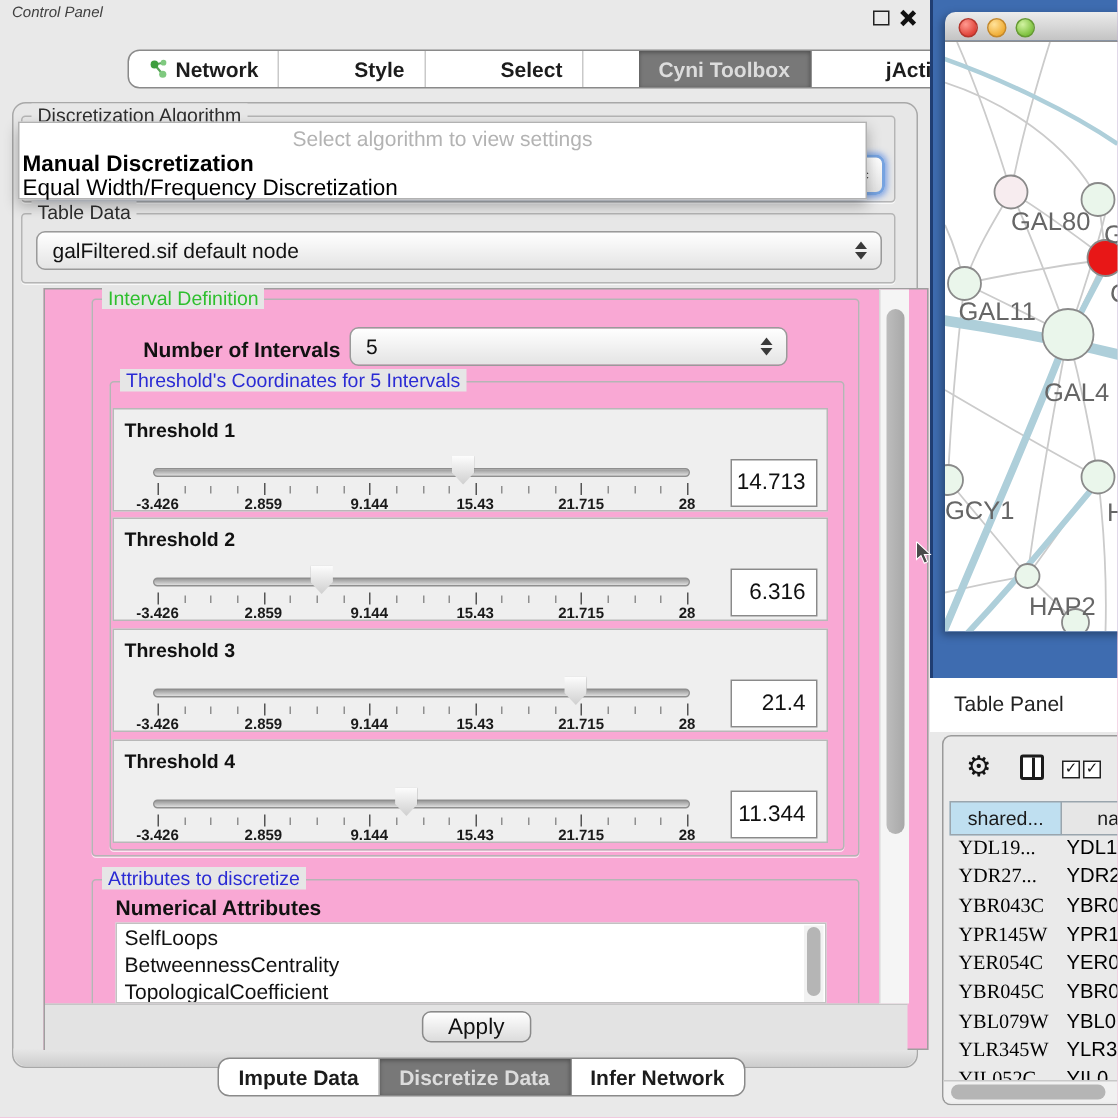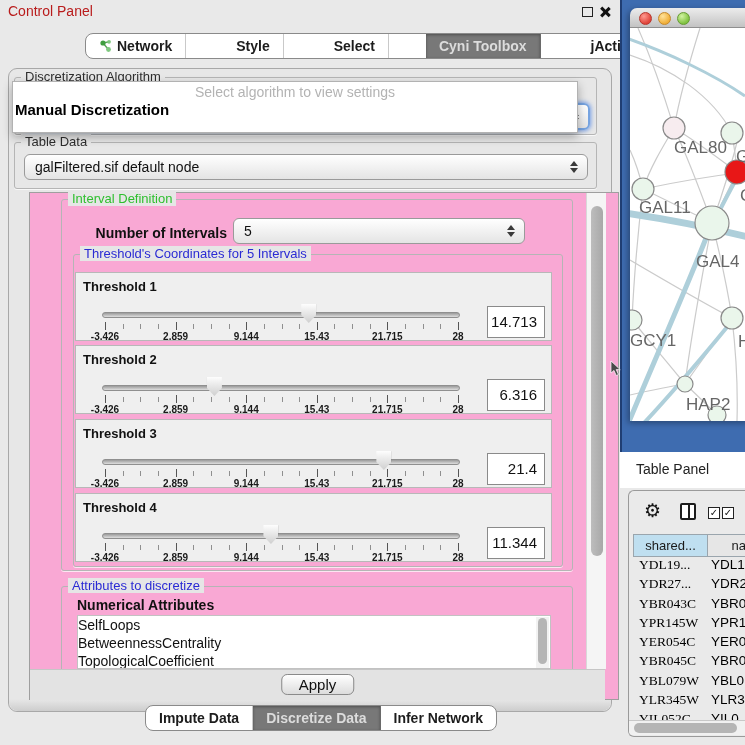--- a/index.html
+++ b/index.html
@@ -2,21 +2,21 @@
 <html style="--frame-blue: #3e6cb0; --tab-selected: #787878; --group-green: #2ebf2e; --group-blue: #2b2bd4; --header-blue: #bfdff0;"><head>
 <meta charset="utf-8">
 <style>
   * { margin:0; padding:0; box-sizing:border-box; }
   html,body { width:745px; height:745px; overflow:hidden; }
   body { font-family:"Liberation Sans", sans-serif; background:#e9e9e9; position:relative; }
   .abs { position:absolute; }
 
   
   #titlebar { left:0; top:0; width:618px; height:20px; }
-  #panel-title { left:8px; top:3px; font-size:14px; color:#b91c1c; }
+  #panel-title { left:8px; top:3px; font-size:10px; color:#404040;font-style:italic; }
   #float-icon { left:582px; top:7px; width:11px; height:10px; border:1.5px solid #222; background:transparent; }
   #close-icon { left:599px; top:6px; width:12px; height:12px; cursor:default; }
   #close-icon i { position:absolute; left:5px; top:0; width:2.5px; height:12px; background:#111; }
   #close-icon i:first-child { transform:rotate(45deg); }
   #close-icon i:last-child { transform:rotate(-45deg); }
 
   .segmented { display:flex; align-items:stretch; background:#fff; border:1px solid #8a8a8a; border-radius:8px; overflow:hidden; height:26px; }
   .segment { display:flex; align-items:center; gap:5px; padding:0 13px; font-size:14px; font-weight:700; color:#1c1c1c; border-right:1px solid #c9c9c9; }
   .segment:last-child { border-right:none; }
   .segment.selected { background:var(--tab-selected); color:#dcdcdc; border-right:1px solid #6a6a6a; box-shadow:inset 0 1px 3px rgba(0,0,0,.35); }
@@ -63,21 +63,21 @@
   .thr-thumb { position:absolute; top:31px; width:15px; height:19px; background:linear-gradient(#fdfdfd,#cfcfcf); clip-path:polygon(0 0,100% 0,100% 58%,50% 100%,0 58%); filter:drop-shadow(0 0 1px #777); }
   .tick { position:absolute; width:1px; background:#8f8f8f; }
   .tick.major { height:8px; top:49px; background:#555; }
   .tick.minor { height:5px; top:51px; }
   .tick-label { position:absolute; top:58px; transform:translateX(-50%); font-size:10px; font-weight:700; color:#1a1a1a; white-space:nowrap; }
   .thr-value { position:absolute; left:411px; top:33px; width:58px; height:32px; background:#fff; border:1px solid #8a8a8a; font-size:15px; color:#111; text-align:right; line-height:30px; padding-right:7px; }
 
   #attr-group { left:31px; top:393px; width:512px; height:90px; }
   #numattr-label { left:47px; top:404px; font-size:14px; font-weight:700; color:#111; }
   #attr-list { left:47px; top:422px; width:474px; height:54px; background:#fff; border:1px solid #c2c2c2; overflow:hidden; }
-  .attr-item { position:relative; font-size:14px; color:#111; line-height:18px; white-space:nowrap; }
+  .attr-item { position:relative; font-size:14px; color:#111; line-height:18px; padding-left:5px; white-space:nowrap; }
   #attr-scroll { position:absolute; right:1px; top:1px; width:13px; height:52px; background:#f2f2f2; }
   #attr-scroll .thumb { position:absolute; left:2px; top:1px; width:9px; height:46px; border-radius:5px; background:#b5b5b5; }
 
   #footer-band { left:0; top:476px; width:575px; height:31px; background:#e3e3e3; border-top:1px solid #c6c6c6; }
   #apply-btn { position:absolute; left:50%; top:4px; transform:translateX(-50%); padding:1px 17px; font-size:15px; color:#111; background:linear-gradient(#ffffff,#dcdcdc); border:1px solid #8a8a8a; border-radius:6px; }
 
   #inner-vscroll { left:556px; top:0; width:20px; height:476px; background:#f5f5f5; border-left:1px solid #d8d8d8; }
   #inner-vscroll .thumb { position:absolute; left:4px; top:13px; width:12px; height:350px; border-radius:6px; background:linear-gradient(90deg,#bdbdbd,#a8a8a8); }
 
   
@@ -158,20 +158,21 @@
 </div>
 <div class="abs combo" id="algo-combo">
   <span class="spin">
       <b class="up"></b>
       <b class="dn"></b>
     </span>
 </div>
 <div class="abs" id="algo-popup">
   <div id="popup-hint">Select algorithm to view settings</div>
 <div class="popup-item" style="top: 19px; font-weight: 700;">Manual Discretization</div>
+    <div class="popup-item" style="top: 35px;">Equal Width/Frequency Discretization</div>
   </div>
 
 <div class="abs group" id="tabledata-group">
   <span class="group-title gt-black">Table Data</span>
 </div>
 <div class="abs combo" id="tabledata-combo">
   <span class="val">galFiltered.sif default node</span>
   <span class="spin">
       <b class="up"></b>
       <b class="dn"></b>

